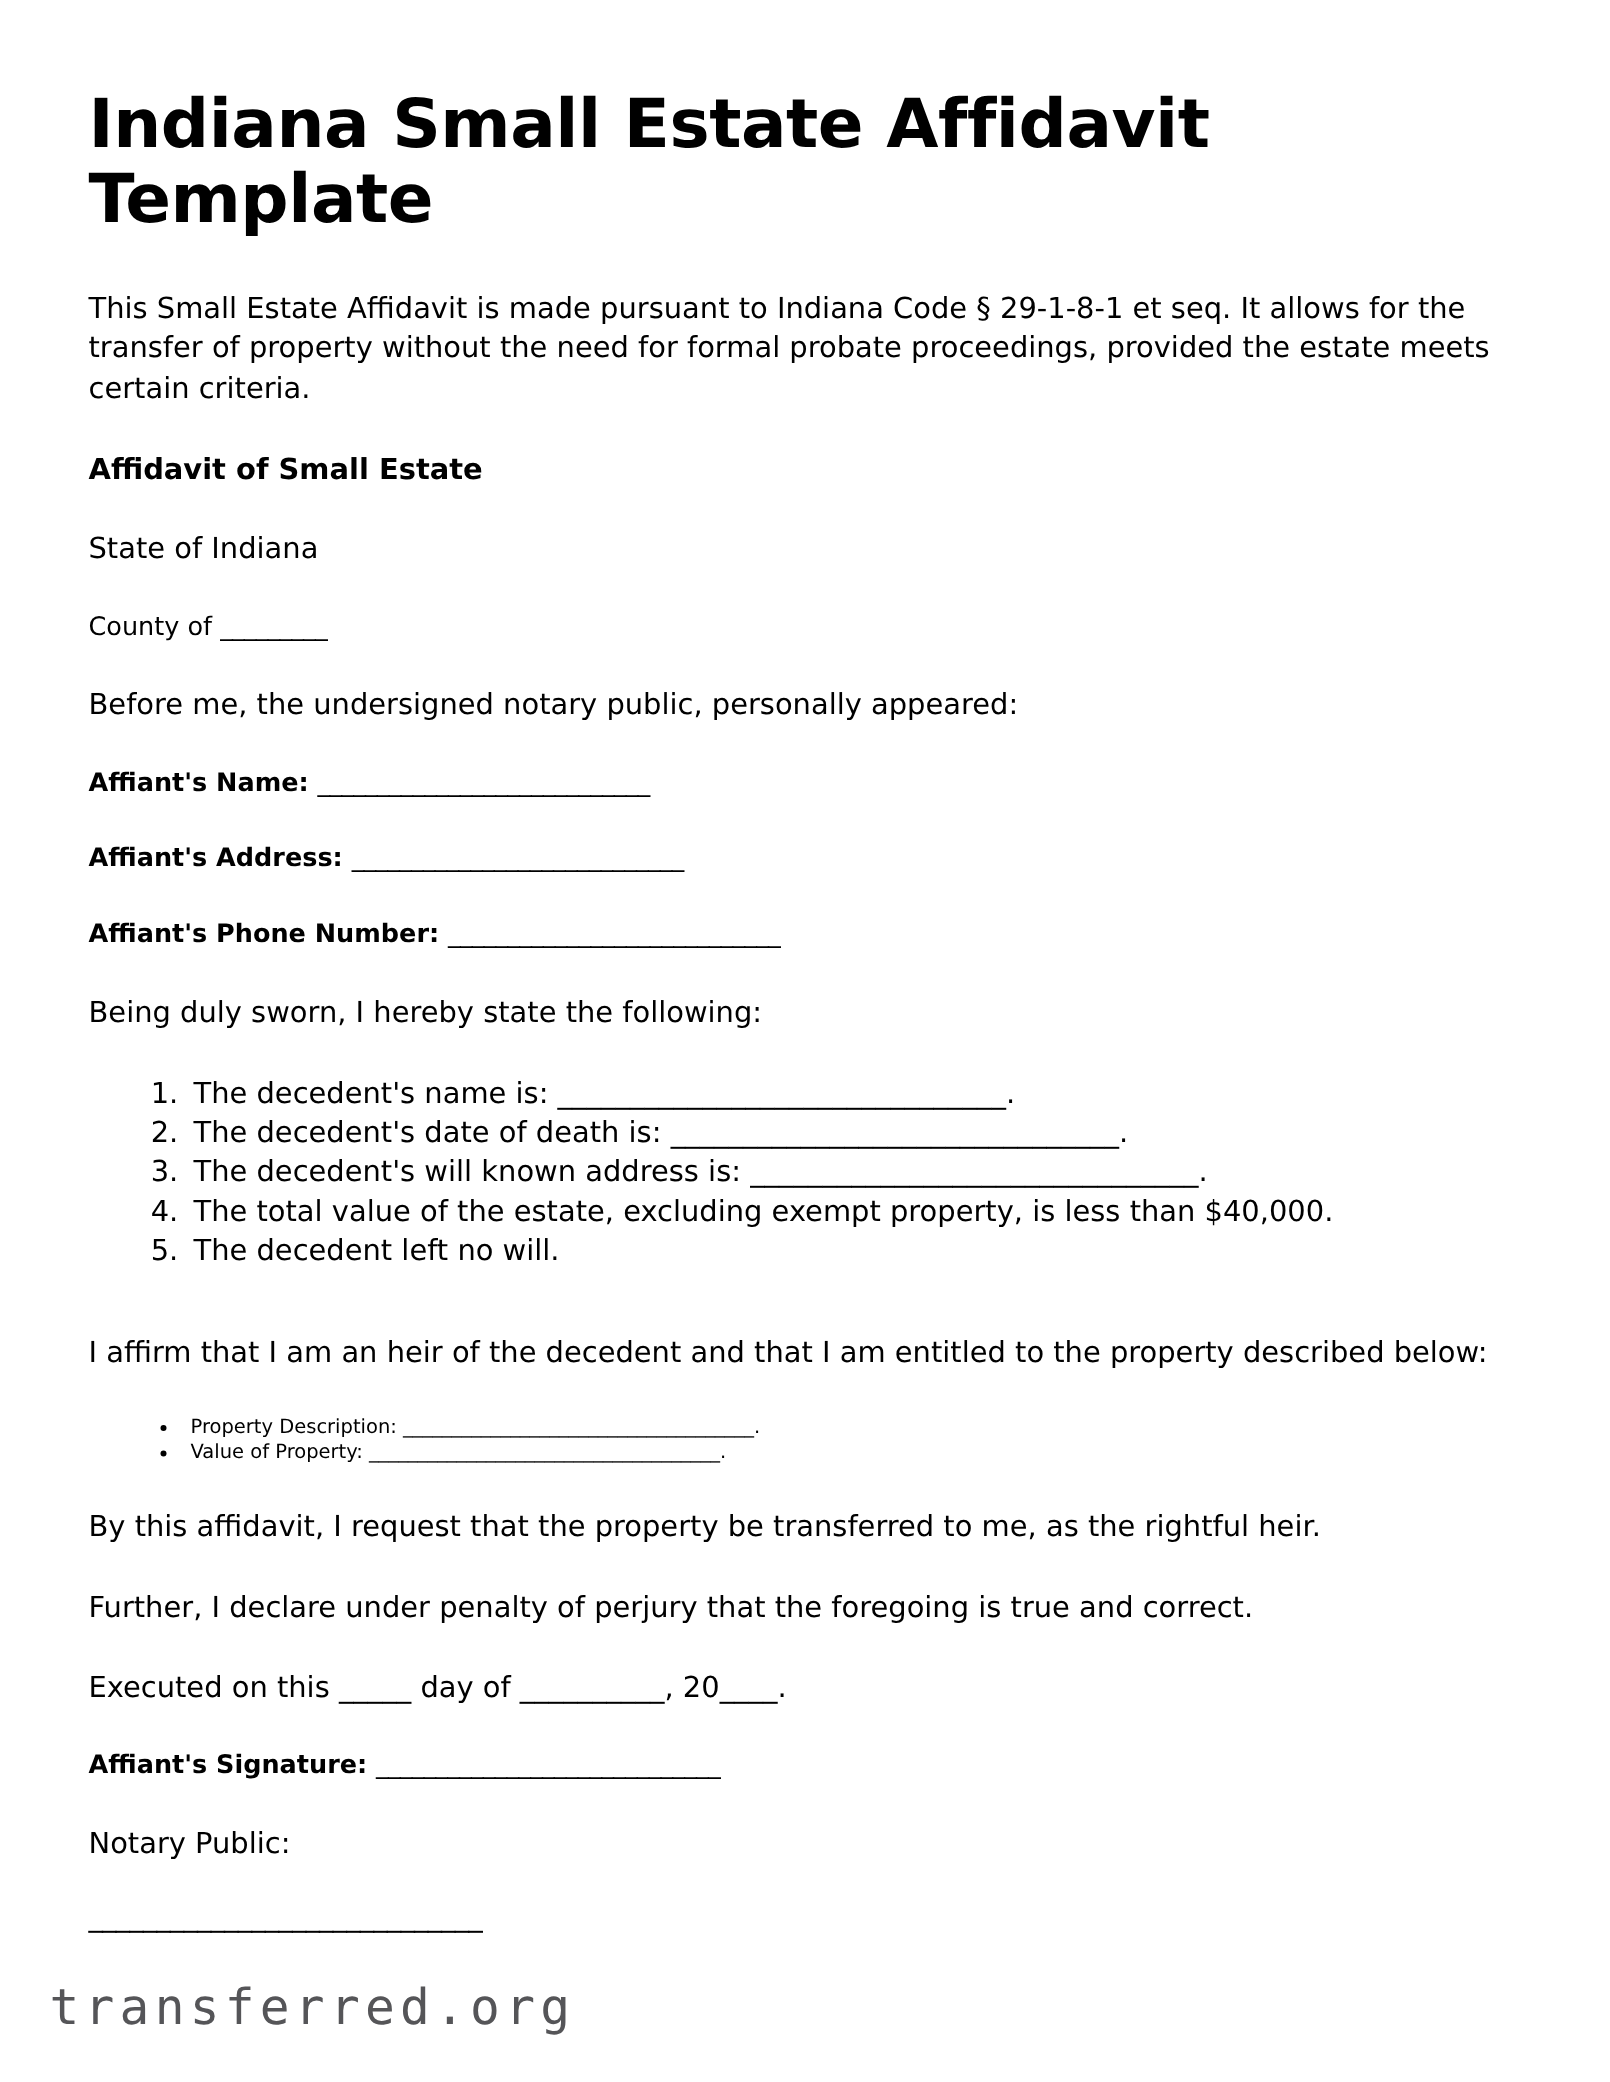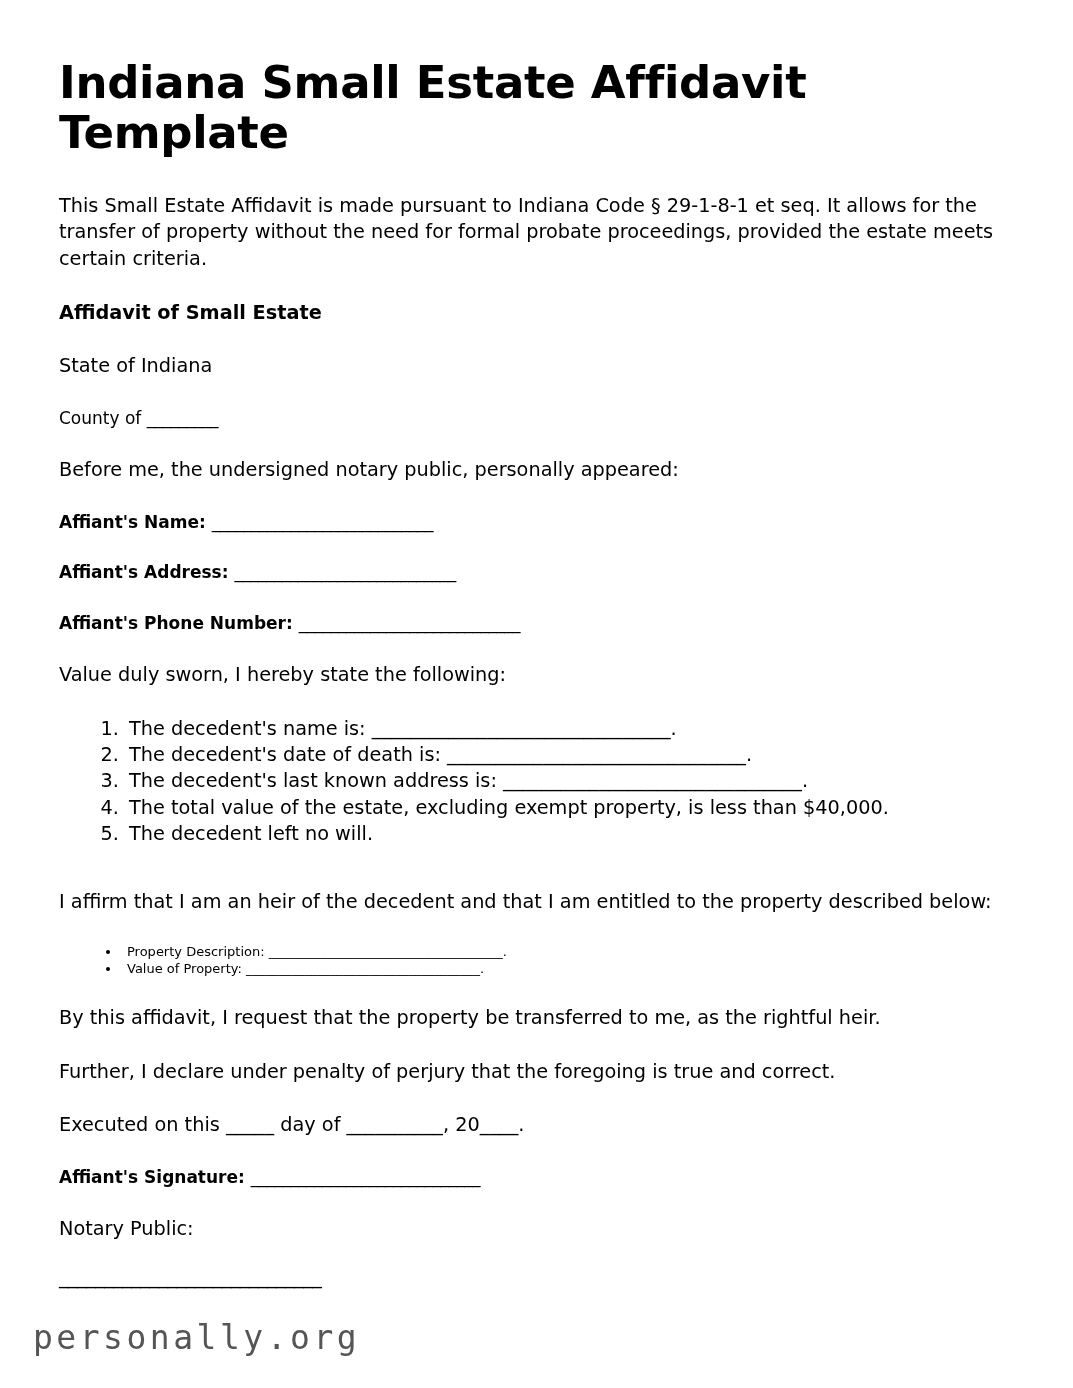--- a/index.html
+++ b/index.html
@@ -119,26 +119,26 @@
     <div class="field-line"><span>County of </span><span class="fill">_________</span></div>
 
     <p class="para">Before me, the undersigned notary public, personally appeared:</p>
 
     <div class="field-line"><span class="lbl">Affiant's Name: </span><span class="fill">____________________________</span></div>
 
     <div class="field-line"><span class="lbl">Affiant's Address: </span><span class="fill">____________________________</span></div>
 
     <div class="field-line"><span class="lbl">Affiant's Phone Number: </span><span class="fill">____________________________</span></div>
 
-    <p class="para">Value duly sworn, I hereby state the following:</p>
+    <p class="para">Being duly sworn, I hereby state the following:</p>
 
     <ol class="numlist">
       <li>The decedent's name is: _______________________________.</li>
       <li>The decedent's date of death is: _______________________________.</li>
-      <li>The decedent's last known address is: _______________________________.</li>
+      <li>The decedent's will known address is: _______________________________.</li>
       <li>The total value of the estate, excluding exempt property, is less than $40,000.</li>
       <li>The decedent left no will.</li>
     </ol>
 
     <p class="para">I affirm that I am an heir of the decedent and that I am entitled to the property described below:</p>
 
     <ul class="bullist">
       <li>Property Description: ____________________________________.</li>
       <li>Value of Property: ____________________________________.</li>
     </ul>
@@ -151,14 +151,14 @@
 
     <div class="field-line"><span class="lbl">Affiant's Signature: </span><span class="fill">_____________________________</span></div>
 
     <p class="para" style="margin-bottom:0">Notary Public:</p>
 
     <div class="notary-rule">_____________________________</div>
 
 
   </div>
 
-  <div class="footer-mark">personally.org</div>
+  <div class="footer-mark">transferred.org</div>
 </div>
 
 </body></html>

